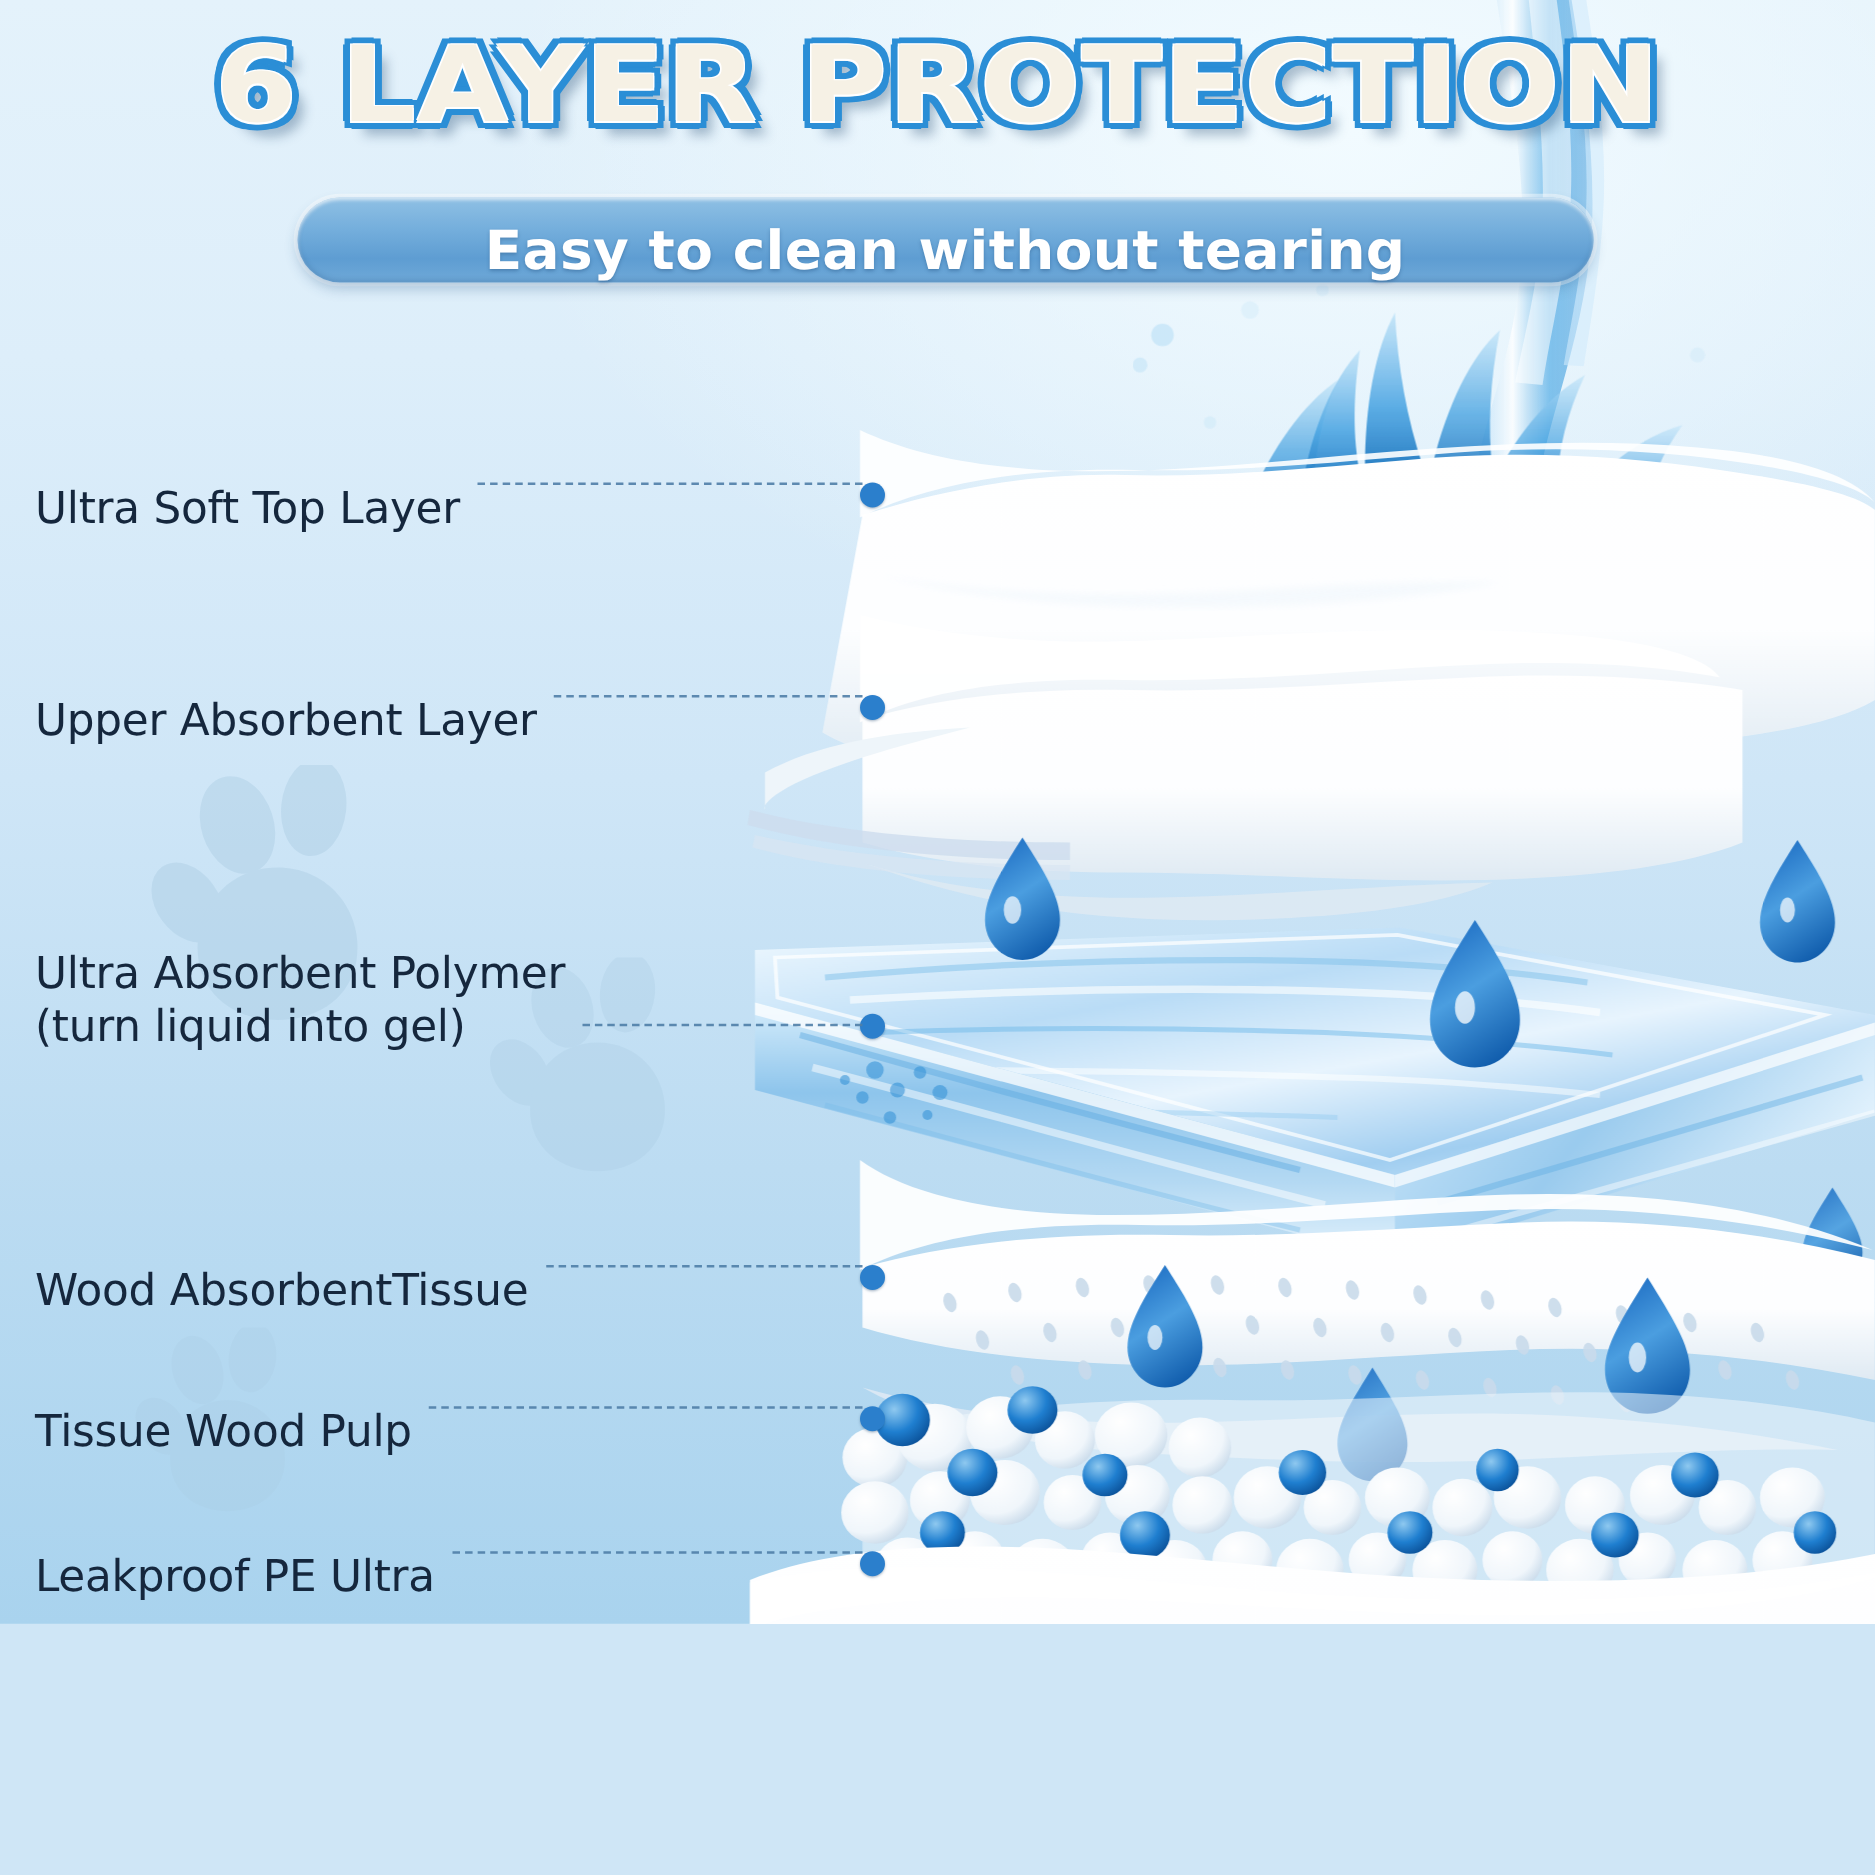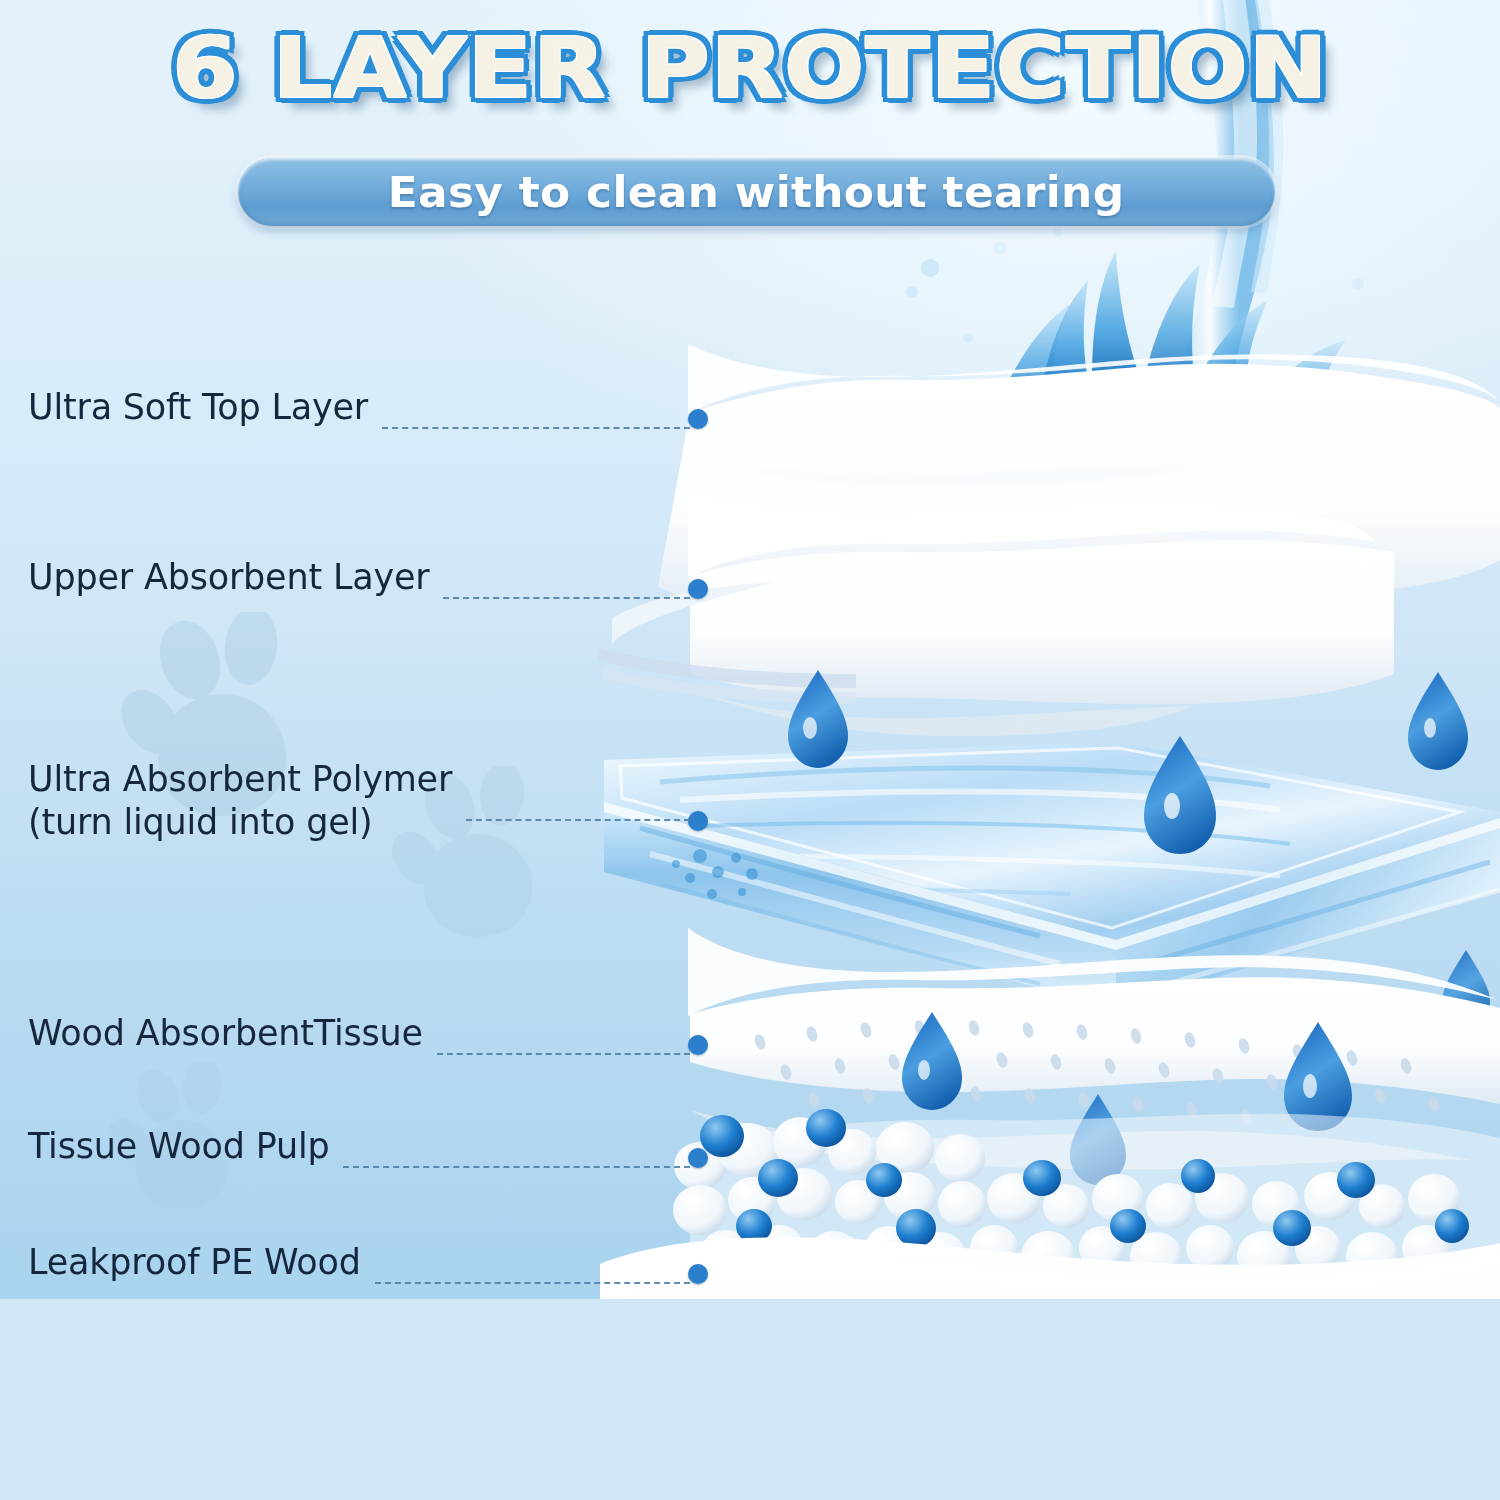--- a/index.html
+++ b/index.html
@@ -40,35 +40,35 @@
 
   
   #pill{
     position:absolute;left:238px;top:158px;width:1037px;height:68px;
     border-radius:40px;z-index:40;
     background:linear-gradient(180deg,#8fc0e4 0%, #74aedc 38%, #5e9dd2 72%, #6fa9d8 100%);
     box-shadow:0 5px 10px rgba(40,90,140,.30),
                inset 0 2px 3px rgba(255,255,255,.65),
                inset 0 -2px 4px rgba(30,80,130,.25),
                0 0 0 3px rgba(255,255,255,.45);
-    display:flex;align-items:center;justify-content:center;
+    display:flex;align-items:flex-end;justify-content:center;
   }
   #pill-text{
     font-family:"DejaVu Sans","Liberation Sans",sans-serif;
     font-weight:bold;font-size:43px;color:#ffffff;letter-spacing:.3px;
     transform:scaleX(1.02);
     text-shadow:0 2px 3px rgba(25,70,115,.35);
     white-space:nowrap;
   }
 
   
   #stack{position:absolute;left:0;top:0;width:1500px;height:1500px;z-index:10;}
 
   
-  .callout{position:absolute;z-index:45;display:flex;align-items:flex-end;}
+  .callout{position:absolute;z-index:45;display:flex;align-items:flex-start;}
   .callout .ctext{
     font-family:"DejaVu Sans","Liberation Sans",sans-serif;
     font-size:35px;font-weight:400;color:#15273d;
     line-height:1.22;white-space:pre-line;letter-spacing:-.2px;
   }
   .callout .lead{
     height:0;border-top:2px dashed #4f7fa8;opacity:.9;margin-left:14px;
   }
   .callout .dot{
     width:20px;height:20px;border-radius:50%;
@@ -442,18 +442,18 @@
     <span class="dot"></span>
   </div>
 
   <div class="callout" style="left:28px;top:1125px;width:680px;">
     <span class="ctext">Tissue Wood Pulp</span>
     <span class="lead" style="flex:1;"></span>
     <span class="dot"></span>
   </div>
 
   <div class="callout" style="left:28px;top:1241px;width:680px;">
-    <span class="ctext">Leakproof PE Wood</span>
+    <span class="ctext">Leakproof PE Ultra</span>
     <span class="lead" style="flex:1;"></span>
     <span class="dot"></span>
   </div>
 
 </div>
 
 </body></html>

